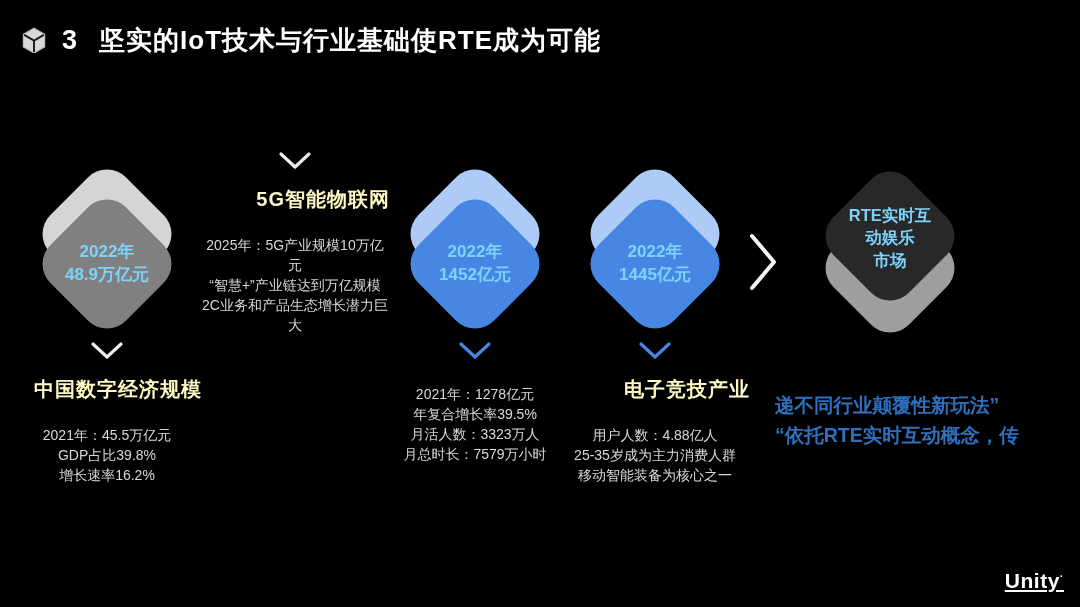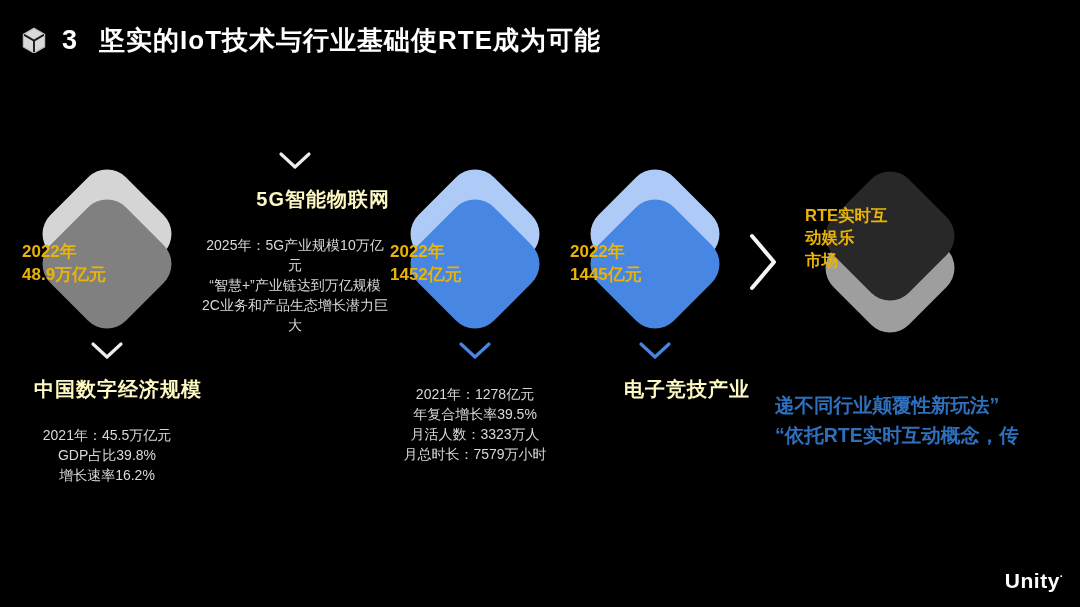--- a/index.html
+++ b/index.html
@@ -11,22 +11,22 @@
   }
   
   .header{position:absolute;left:22px;top:22px;display:flex;align-items:center;height:36px;}
   .cube-icon{width:24px;height:26px;flex:0 0 auto;}
   .slide-number{font-size:27px;font-weight:bold;margin-left:16px;}
   .slide-title{font-size:26px;font-weight:bold;margin-left:22px;letter-spacing:1px;}
   
   .col{position:absolute;top:154px;width:190px;text-align:center;}
   .diamond-wrap{position:relative;width:170px;height:190px;margin:0 auto;}
   .diamond-wrap svg{position:absolute;left:0;top:0;}
-  .d-text{position:absolute;left:0;right:0;top:87px;text-align:left;
-          font-size:17px;font-weight:bold;line-height:1.35;color:#eab308;}
+  .d-text{position:absolute;left:0;right:0;top:87px;text-align:center;
+          font-size:17px;font-weight:bold;line-height:1.35;color:#7dd3fc;}
   .d-text.three{top:50px;font-size:16.5px;}
   .c-gray .d-back{fill:var(--gray_back);}
   .c-gray .d-front{fill:var(--gray_front);}
   .c-blue .d-back{fill:var(--blue_back);}
   .c-blue .d-front{fill:var(--blue_front);}
   .c-dark .d-back{fill:var(--dark_back);}
   .c-dark .d-front{fill:var(--dark_front);}
   .chev{display:block;margin:-4px auto 0 auto;}
   .chev polyline{fill:none;stroke-width:3.2;stroke-linecap:round;stroke-linejoin:round;}
   .chev-light polyline{stroke:var(--chevron_light);}
@@ -34,21 +34,21 @@
   .col-heading{margin-top:14px;font-size:20px;font-weight:bold;letter-spacing:1px;color:#fef9c3;text-align:right;}
   .col-details{margin-top:23px;font-size:14px;line-height:1.42;color:var(--detail_gray);}
   
   .fwd-arrow{position:absolute;left:748px;top:232px;}
   .fwd-arrow polyline{fill:none;stroke:var(--arrow_white);stroke-width:4;stroke-linecap:round;stroke-linejoin:round;}
   
   .quote{position:absolute;left:775px;top:390px;width:302px;
          font-size:19.5px;font-weight:bold;line-height:1.55;color:var(--quote_blue);}
   .quote div{white-space:nowrap;}
   
-  .brand{position:absolute;right:16px;bottom:14px;font-size:21px;font-weight:bold;color:#fff;letter-spacing:0.5px;}
+  .brand{position:absolute;right:16px;bottom:14px;font-size:21px;font-weight:bold;color:#fff;letter-spacing:0.5px;text-decoration:underline;}
   .brand .tm{font-size:11px;vertical-align:super;}
 </style>
 </head>
 <body>
 
 <div class="header">
   <svg class="cube-icon" viewBox="0 0 20 22">
     <polygon points="10,1 19,6.2 19,16.8 10,22 1,16.8 1,6.2" fill="#D8D8D8"></polygon>
     <path d="M10 11.5 L10 22 M10 11.5 L1 6.2 M10 11.5 L19 6.2" stroke="#1a1a1a" stroke-width="1.6" fill="none"></path>
     <polygon points="10,1 19,6.2 19,16.8 10,22 1,16.8 1,6.2" fill="none" stroke="#BDBDBD" stroke-width="1"></polygon>
@@ -121,20 +121,25 @@
     </svg>
     <div class="d-text">
       <div>2022年</div>
       <div>1445亿元</div>
     </div>
   </div>
   <svg class="chev chev-blue" width="34" height="22">
     <polyline points="3,4 17,17 31,4"></polyline>
   </svg>
   <div class="col-heading">电子竞技产业</div>
+  <div class="col-details">
+    <div>用户人数：4.88亿人</div>
+    <div>25-35岁成为主力消费人群</div>
+    <div>移动智能装备为核心之一</div>
+  </div>
 </div>
 
 <svg class="fwd-arrow" width="32" height="60">
   <polyline points="4,4 26,30 4,56"></polyline>
 </svg>
 
 <div class="col" style="left:795px;">
   <div class="diamond-wrap c-dark">
     <svg viewBox="0 0 170 190" width="170" height="190">
       <rect class="d-back" x="31.5" y="60.5" width="107" height="107" rx="27" transform="rotate(45 85 114)"></rect>

